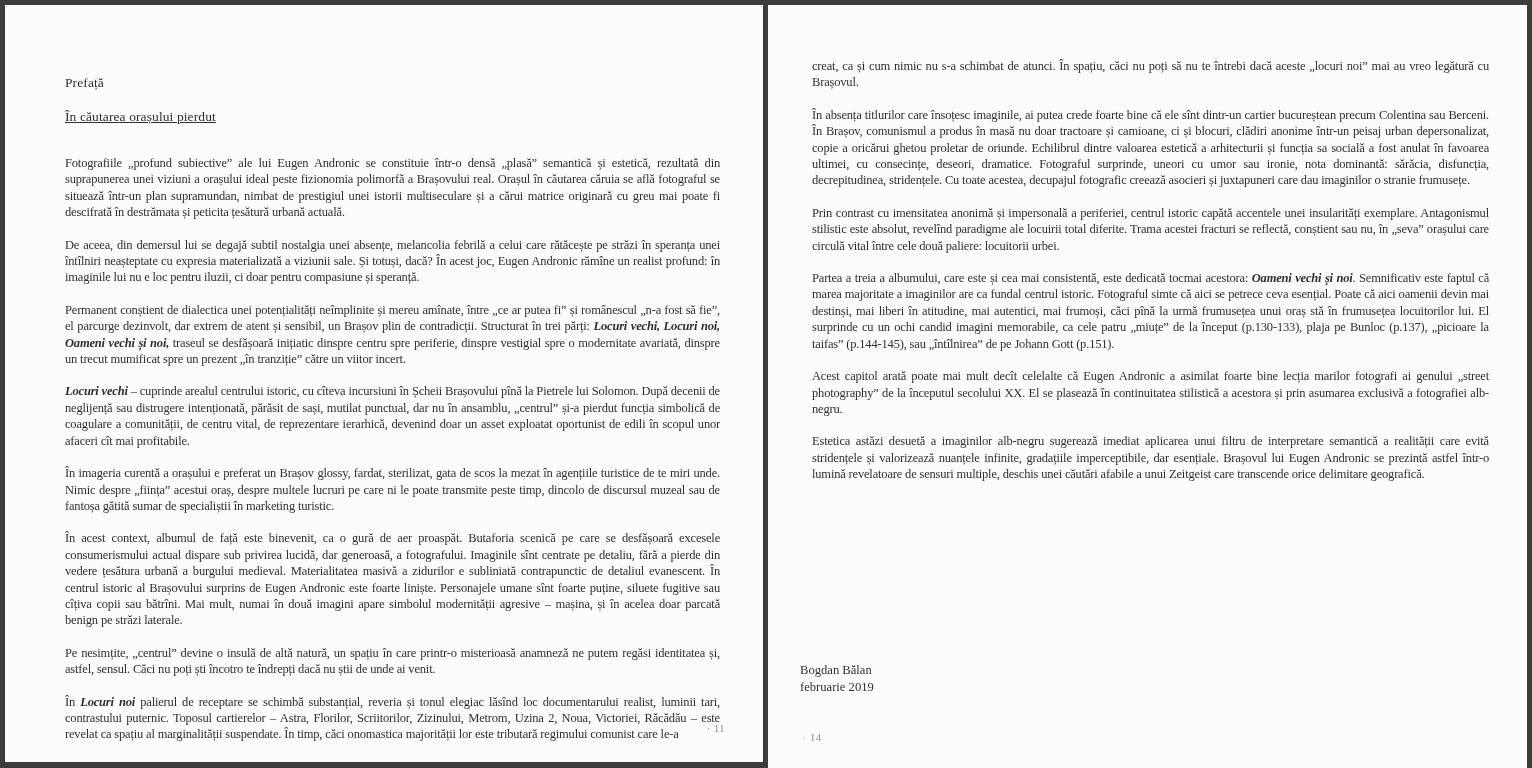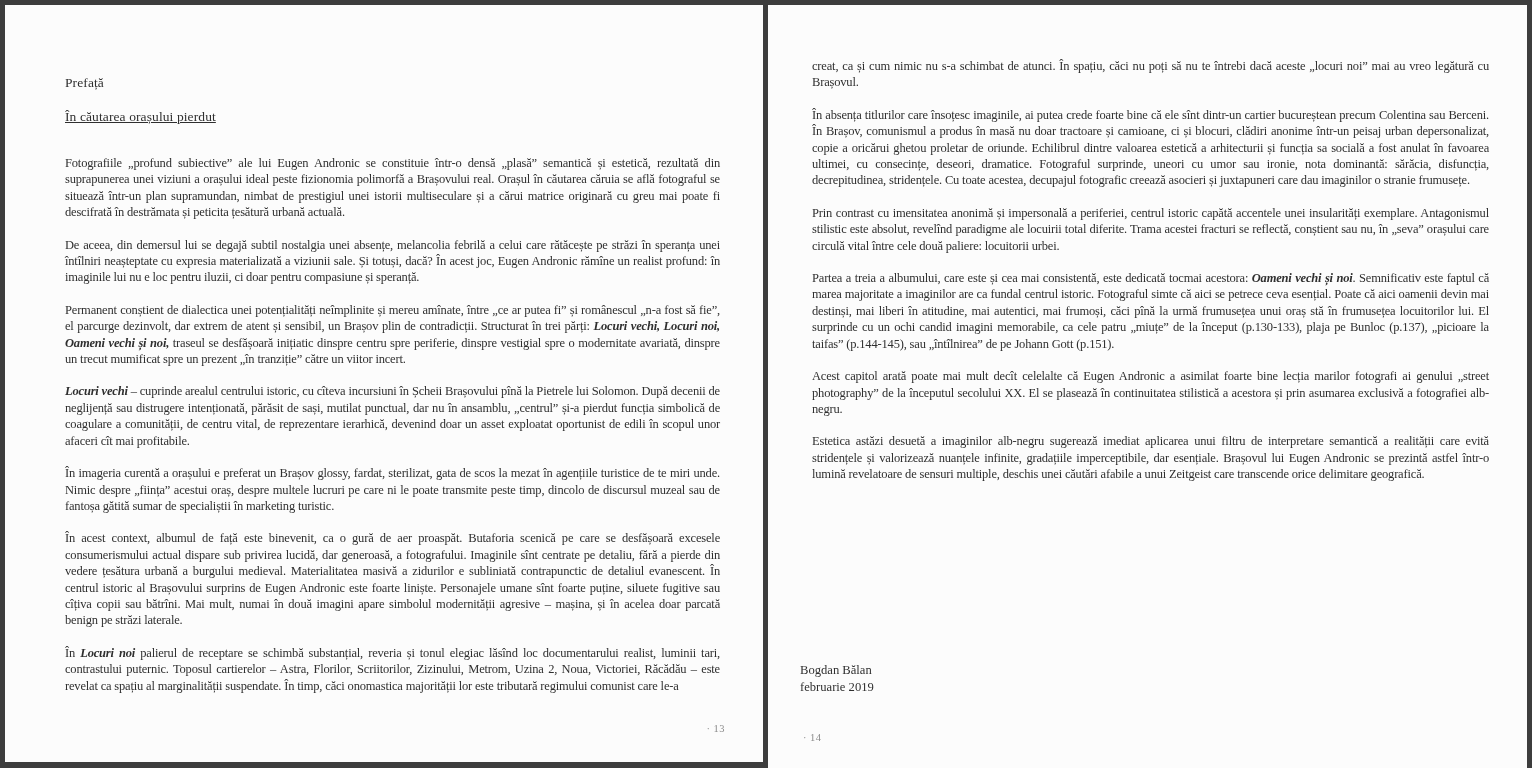--- a/index.html
+++ b/index.html
@@ -80,23 +80,24 @@
   <div class="page page-left">
     <h1 class="heading">Prefață</h1>
     <h2 class="subheading">În căutarea orașului pierdut</h2>
     <div class="body-text">
         <p class="para"><span>Fotografiile „profund subiective” ale lui Eugen Andronic se constituie într-o densă „plasă” semantică și estetică, rezultată din suprapunerea unei viziuni a orașului ideal peste fizionomia polimorfă a Brașovului real. Orașul în căutarea căruia se află fotograful se situează într-un plan supramundan, nimbat de prestigiul unei istorii multiseculare și a cărui matrice originară cu greu mai poate fi descifrată în destrămata și peticita țesătură urbană actuală.</span></p>
         <p class="para"><span>De aceea, din demersul lui se degajă subtil nostalgia unei absențe, melancolia febrilă a celui care rătăcește pe străzi în speranța unei întîlniri neașteptate cu expresia materializată a viziunii sale. Și totuși, dacă? În acest joc, Eugen Andronic rămîne un realist profund: în imaginile lui nu e loc pentru iluzii, ci doar pentru compasiune și speranță.</span></p>
         <p class="para"><span>Permanent conștient de dialectica unei potențialități neîmplinite și mereu amînate, între „ce ar putea fi” și românescul „n-a fost să fie”, el parcurge dezinvolt, dar extrem de atent și sensibil, un Brașov plin de contradicții. Structurat în trei părți: </span><span class="bit">Locuri vechi, Locuri noi, Oameni vechi și noi,</span><span> traseul se desfășoară inițiatic dinspre centru spre periferie, dinspre vestigial spre o modernitate avariată, dinspre un trecut mumificat spre un prezent „în tranziție” către un viitor incert.</span></p>
         <p class="para"><span class="bit">Locuri vechi</span><span> – cuprinde arealul centrului istoric, cu cîteva incursiuni în Șcheii Brașovului pînă la Pietrele lui Solomon. După decenii de neglijență sau distrugere intenționată, părăsit de sași, mutilat punctual, dar nu în ansamblu, „centrul” și-a pierdut funcția simbolică de coagulare a comunității, de centru vital, de reprezentare ierarhică, devenind doar un </span><span class="it">asset</span><span> exploatat oportunist de edili în scopul unor afaceri cît mai profitabile.</span></p>
         <p class="para"><span>În imageria curentă a orașului e preferat un Brașov </span><span class="it">glossy</span><span>, fardat, sterilizat, gata de scos la mezat în agențiile turistice de te miri unde. Nimic despre „ființa” acestui oraș, despre multele lucruri pe care ni le poate transmite peste timp, dincolo de discursul muzeal sau de fantoșa gătită sumar de specialiștii în marketing turistic.</span></p>
         <p class="para"><span>În acest context, albumul de față este binevenit, ca o gură de aer proaspăt. Butaforia scenică pe care se desfășoară excesele consumerismului actual dispare sub privirea lucidă, dar generoasă, a fotografului. Imaginile sînt centrate pe detaliu, fără a pierde din vedere țesătura urbană a burgului medieval. Materialitatea masivă a zidurilor e subliniată contrapunctic de detaliul evanescent. În centrul istoric al Brașovului surprins de Eugen Andronic este foarte liniște. Personajele umane sînt foarte puține, siluete fugitive sau cîțiva copii sau bătrîni. Mai mult, numai în două imagini apare simbolul modernității agresive – mașina, și în acelea doar parcată benign pe străzi laterale.</span></p>
+        <p class="para"><span>Pe nesimțite, „centrul” devine o insulă de altă natură, un spațiu în care printr-o misterioasă anamneză ne putem regăsi identitatea și, astfel, sensul. Căci nu poți ști încotro te îndrepți dacă nu știi de unde ai venit.</span></p>
         <p class="para"><span>În </span><span class="bit">Locuri noi</span><span> palierul de receptare se schimbă substanțial, reveria și tonul elegiac lăsînd loc documentarului realist, luminii tari, contrastului puternic. Toposul cartierelor – Astra, Florilor, Scriitorilor, Zizinului, Metrom, Uzina 2, Noua, Victoriei, Răcădău – este revelat ca spațiu al marginalității suspendate. În timp, căci onomastica majorității lor este tributară regimului comunist care le-a</span></p>
       </div>
-    <div class="page-number page-number-left">· 13</div>
+    <div class="page-number page-number-left">· 11</div>
   </div>
 
   <div class="gutter"></div>
 
   <div class="page page-right">
     <div class="body-text">
         <p class="para"><span>creat, ca și cum nimic nu s-a schimbat de atunci. În spațiu, căci nu poți să nu te întrebi dacă aceste „locuri noi” mai au vreo legătură cu Brașovul.</span></p>
         <p class="para"><span>În absența titlurilor care însoțesc imaginile, ai putea crede foarte bine că ele sînt dintr-un cartier bucureștean precum Colentina sau Berceni. În Brașov, comunismul a produs în masă nu doar tractoare și camioane, ci și blocuri, clădiri anonime într-un peisaj urban depersonalizat, copie a oricărui ghetou proletar de oriunde. Echilibrul dintre valoarea estetică a arhitecturii și funcția sa socială a fost anulat în favoarea ultimei, cu consecințe, deseori, dramatice. Fotograful surprinde, uneori cu umor sau ironie, nota dominantă: sărăcia, disfuncția, decrepitudinea, stridențele. Cu toate acestea, decupajul fotografic creează asocieri și juxtapuneri care dau imaginilor o stranie frumusețe.</span></p>
         <p class="para"><span>Prin contrast cu imensitatea anonimă și impersonală a periferiei, centrul istoric capătă accentele unei insularități exemplare. Antagonismul stilistic este absolut, revelînd paradigme ale locuirii total diferite. Trama acestei fracturi se reflectă, conștient sau nu, în „seva” orașului care circulă vital între cele două paliere: locuitorii urbei.</span></p>
         <p class="para"><span>Partea a treia a albumului, care este și cea mai consistentă, este dedicată tocmai acestora: </span><span class="bit">Oameni vechi și noi</span><span>. Semnificativ este faptul că marea majoritate a imaginilor are ca fundal centrul istoric. Fotograful simte că aici se petrece ceva esențial. Poate că aici oamenii devin mai destinși, mai liberi în atitudine, mai autentici, mai frumoși, căci pînă la urmă frumusețea unui oraș stă în frumusețea locuitorilor lui. El surprinde cu un ochi candid imagini memorabile, ca cele patru „miuțe” de la început (p.130-133), plaja pe Bunloc (p.137), „picioare la taifas” (p.144-145), sau „întîlnirea” de pe Johann Gott (p.151).</span></p>

